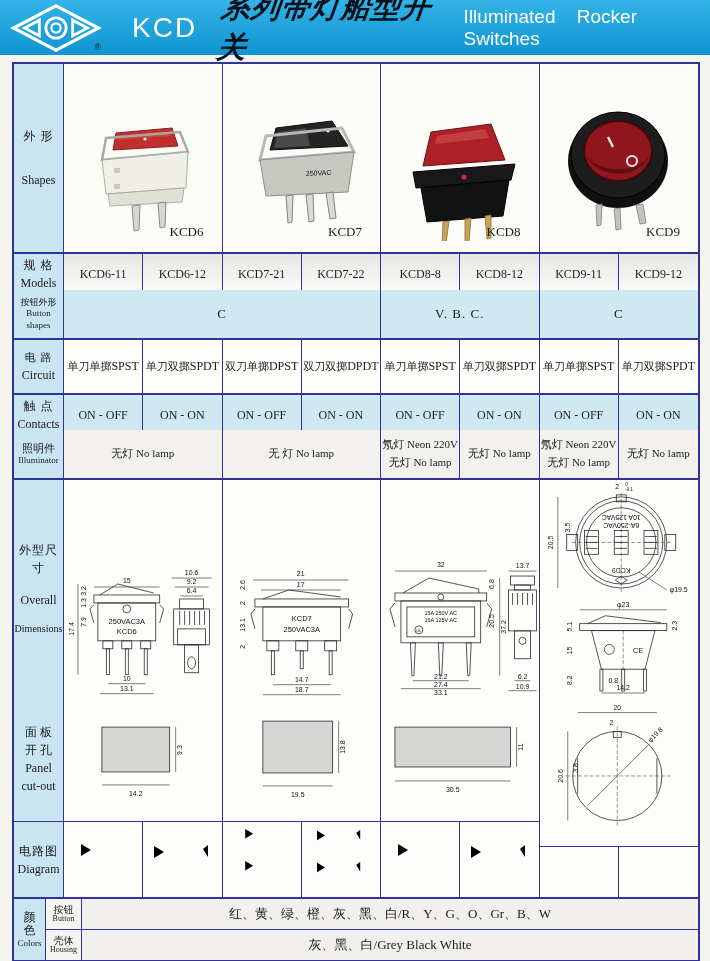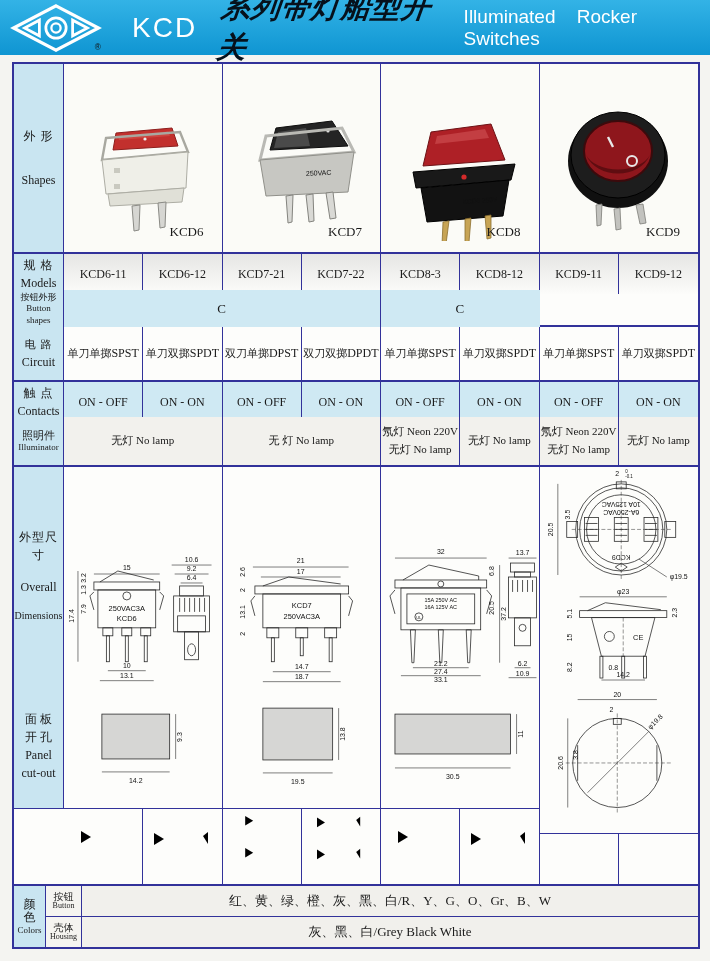--- a/index.html
+++ b/index.html
@@ -33,21 +33,21 @@
   .lab .sm{font-size:9px;line-height:1.25;}
   .cell{display:flex;align-items:center;justify-content:center;text-align:center;}
   .span2{grid-column:span 2;}
   .span4{grid-column:span 4;}
   
   .row-shapes{height:190px;}
   .photo-cell{position:relative;background:#fbfbf7;}
   .photo-name{position:absolute;right:18px;bottom:12px;font-size:13px;}
   .row-models{height:36px;}
   .row-models .cell{background:linear-gradient(#e6e6e4,#fcfcfa);font-size:12px;}
-  .row-btn{height:37px;}
+  .row-btn{height:50px;}
   .row-btn .cell{background:var(--tint);font-size:13px;letter-spacing:1px;}
   .row-circuit{height:55px;}
   .row-circuit .cell{flex-direction:row;line-height:1.7;background:var(--paper);}
   .row-circuit .cn{font-size:11px;}
   .row-circuit .en{font-size:12px;}
   .row-contacts{height:35px;}
   .row-contacts .cell{background:var(--tint);font-size:12px;}
   .row-illum{height:50px;}
   .row-illum .cell{background:#f2f1ed;flex-direction:column;line-height:1.6;font-size:11px;}
   .row-dims{height:217px;}
@@ -198,33 +198,34 @@
 
     <div class="trow row-models">
       <div class="lab">
         <span class="cn">规 格</span>
         <span>Models</span>
       </div>
       <div class="cell">KCD6-11</div>
       <div class="cell">KCD6-12</div>
       <div class="cell">KCD7-21</div>
       <div class="cell">KCD7-22</div>
-      <div class="cell">KCD8-3</div>
+      <div class="cell">KCD8-8</div>
       <div class="cell">KCD8-12</div>
       <div class="cell">KCD9-11</div>
       <div class="cell">KCD9-12</div>
     </div>
 
     <div class="trow row-btn">
       <div class="lab">
         <span class="sm">按钮外形</span>
         <span class="sm">Button</span>
         <span class="sm">shapes</span>
       </div>
       <div class="cell span4">C</div>
+      <div class="cell span2">V. B. C.</div>
       <div class="cell span2">C</div>
     </div>
 
     <div class="trow row-circuit">
       <div class="lab">
         <span class="cn">电 路</span>
         <span>Circuit</span>
       </div>
       <div class="cell">
           <span class="cn">单刀单掷</span>
@@ -542,20 +543,24 @@
           <line class="dash" x1="26" y1="78" x2="132" y2="78"></line>
           <line class="dash" x1="78" y1="28" x2="78" y2="130"></line>
           <line class="dimline" x1="48" y1="108" x2="110" y2="46"></line>
           <text class="dimtxt" x="118" y="38" text-anchor="middle" transform="rotate(-45 118 38)">φ19.8</text>
           <line class="dimline" x1="28" y1="33" x2="28" y2="123"></line>
           <text class="dimtxt" x="23" y="78" text-anchor="middle" transform="rotate(-90 23 78)">20.6</text>
           <text class="dimtxt" x="38" y="70" text-anchor="middle" transform="rotate(-90 38 70)">3.8</text>
         </svg>
       </div>
 
+      <div class="lab br" style="grid-column:1;grid-row:2/4;">
+        <span class="cn">电路图</span>
+        <span>Diagram</span>
+      </div>
 
       <div class="diag-cell br" style="grid-column:2;grid-row:2/4;">
         <svg class="diagram-sym" width="72" height="58" viewBox="0 0 72 52">
             <use href="#sym-spst"></use>
           </svg>
       </div>
       <div class="diag-cell br" style="grid-column:3;grid-row:2/4;">
         <svg class="diagram-sym" width="76" height="58" viewBox="0 0 76 52">
             <use href="#sym-spdt"></use>
           </svg>

